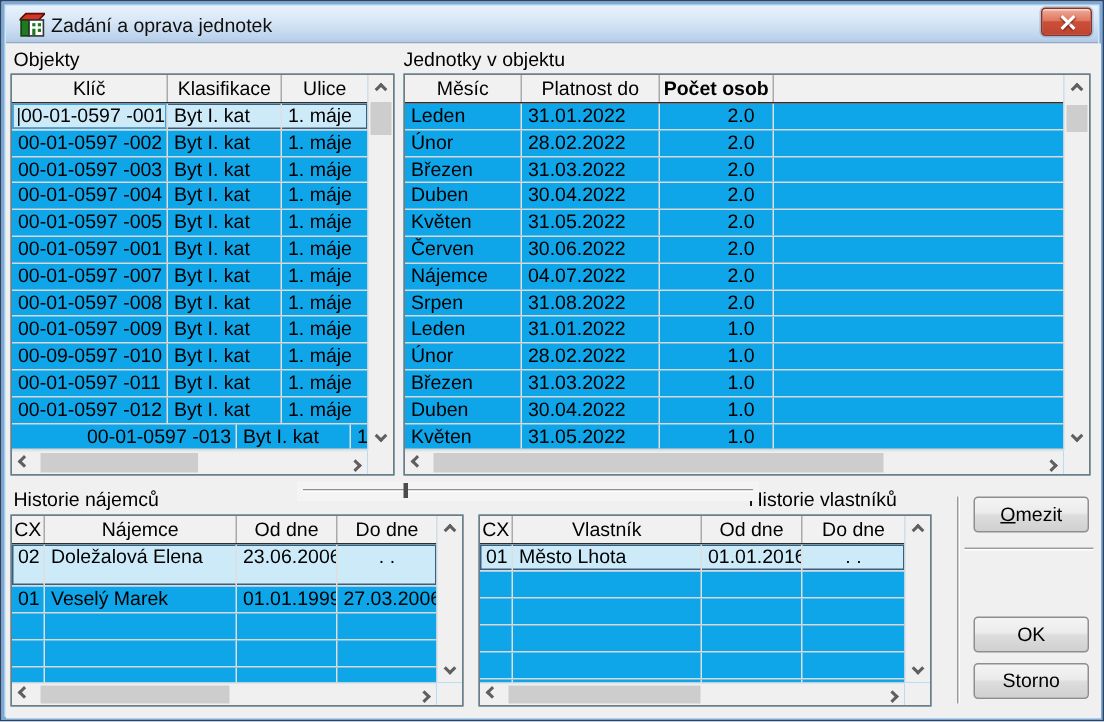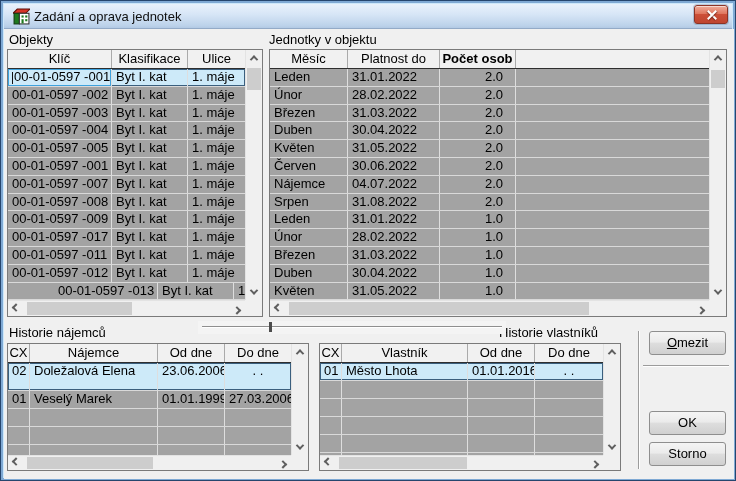--- a/index.html
+++ b/index.html
@@ -34,21 +34,21 @@
 
   .client { position:absolute; left:3px; top:28px; width:730px; height:450px; background:#f0f0f0; }
 
   .sec-label { position:absolute; height:16px; line-height:16px; color:#000; }
   #lbl-objekty   { left:8px;  top:31px; }
   #lbl-jednotky  { left:268px; top:31px; }
   #lbl-najemci   { left:8px;  top:324px; }
   #lbl-vlastnici { left:498px; top:324px; width:112px; text-align:left; }
 
   
-  .grid { position:absolute; background:#a3a3a3; border:1px solid #7a7a7a; }
+  .grid { position:absolute; background:#0ea5e9; border:1px solid #7a7a7a; }
   #objekty   { left:6px;   top:48px;  width:256px; height:268px; }
   #jednotky  { left:268px; top:48px;  width:458px; height:268px; }
   #najemci   { left:6px;   top:342px; width:302px; height:128px; }
   #vlastnici { left:318px; top:342px; width:302px; height:128px; }
 
   .thead { position:absolute; left:0; top:0; right:17px; height:19px;
            display:flex; background:#f1f1f1; border-bottom:1px solid #2e2e2e; overflow:hidden; }
   .hcell { flex:none; text-align:center; line-height:18px; border-right:1px solid #aaa;
            white-space:nowrap; overflow:hidden; }
   .hcell.last { border-right:none; }
@@ -179,21 +179,21 @@
           <div class="cell" style="width: 104px;">00-01-0597 -008</div>
           <div class="cell" style="width: 76px;">Byt I. kat</div>
           <div class="cell lastc" style="width: 57px; flex: 1 1 0%;">1. máje</div>
         </div>
         <div class="row" style="height: 17.8px;">
           <div class="cell" style="width: 104px;">00-01-0597 -009</div>
           <div class="cell" style="width: 76px;">Byt I. kat</div>
           <div class="cell lastc" style="width: 57px; flex: 1 1 0%;">1. máje</div>
         </div>
         <div class="row" style="height: 17.8px;">
-          <div class="cell" style="width: 104px;">00-01-0597 -017</div>
+          <div class="cell" style="width: 104px;">00-09-0597 -010</div>
           <div class="cell" style="width: 76px;">Byt I. kat</div>
           <div class="cell lastc" style="width: 57px; flex: 1 1 0%;">1. máje</div>
         </div>
         <div class="row" style="height: 17.8px;">
           <div class="cell" style="width: 104px;">00-01-0597 -011</div>
           <div class="cell" style="width: 76px;">Byt I. kat</div>
           <div class="cell lastc" style="width: 57px; flex: 1 1 0%;">1. máje</div>
         </div>
         <div class="row" style="height: 17.8px;">
           <div class="cell" style="width: 104px;">00-01-0597 -012</div>

